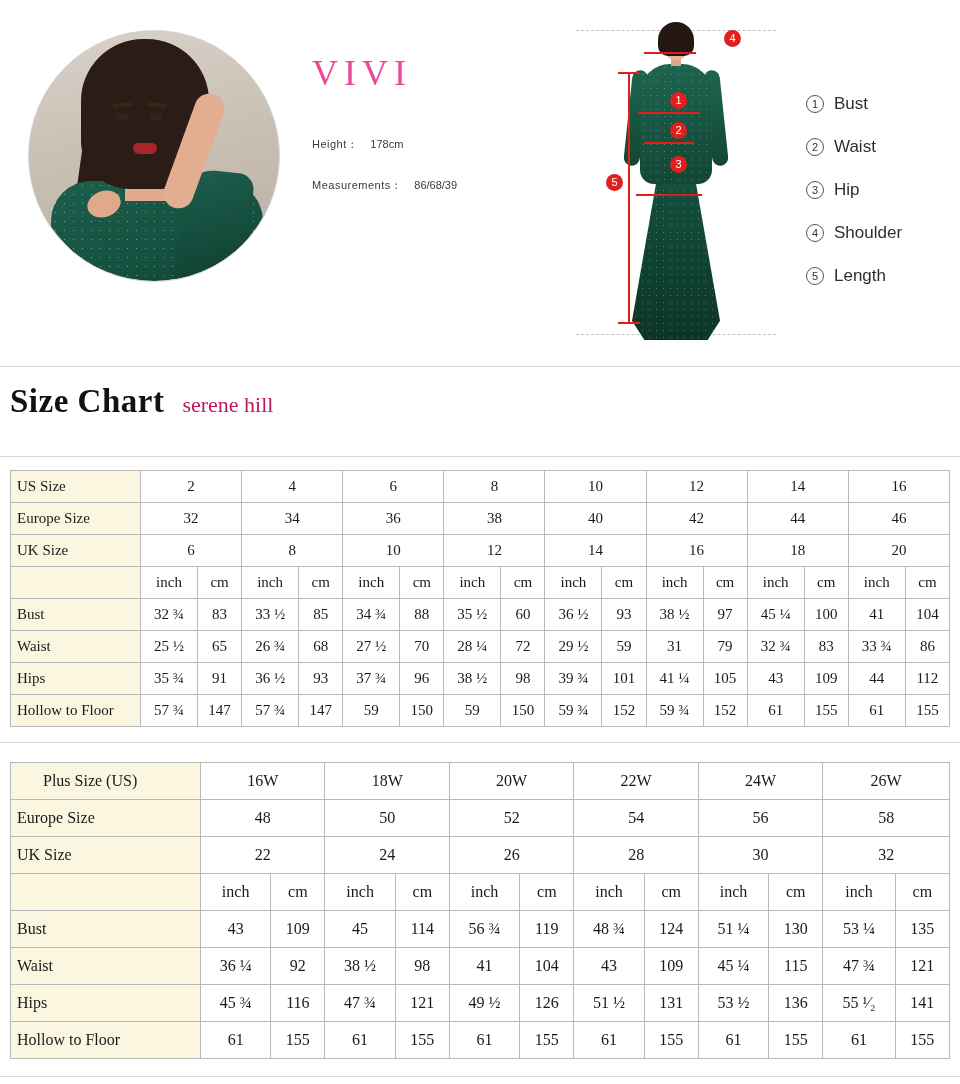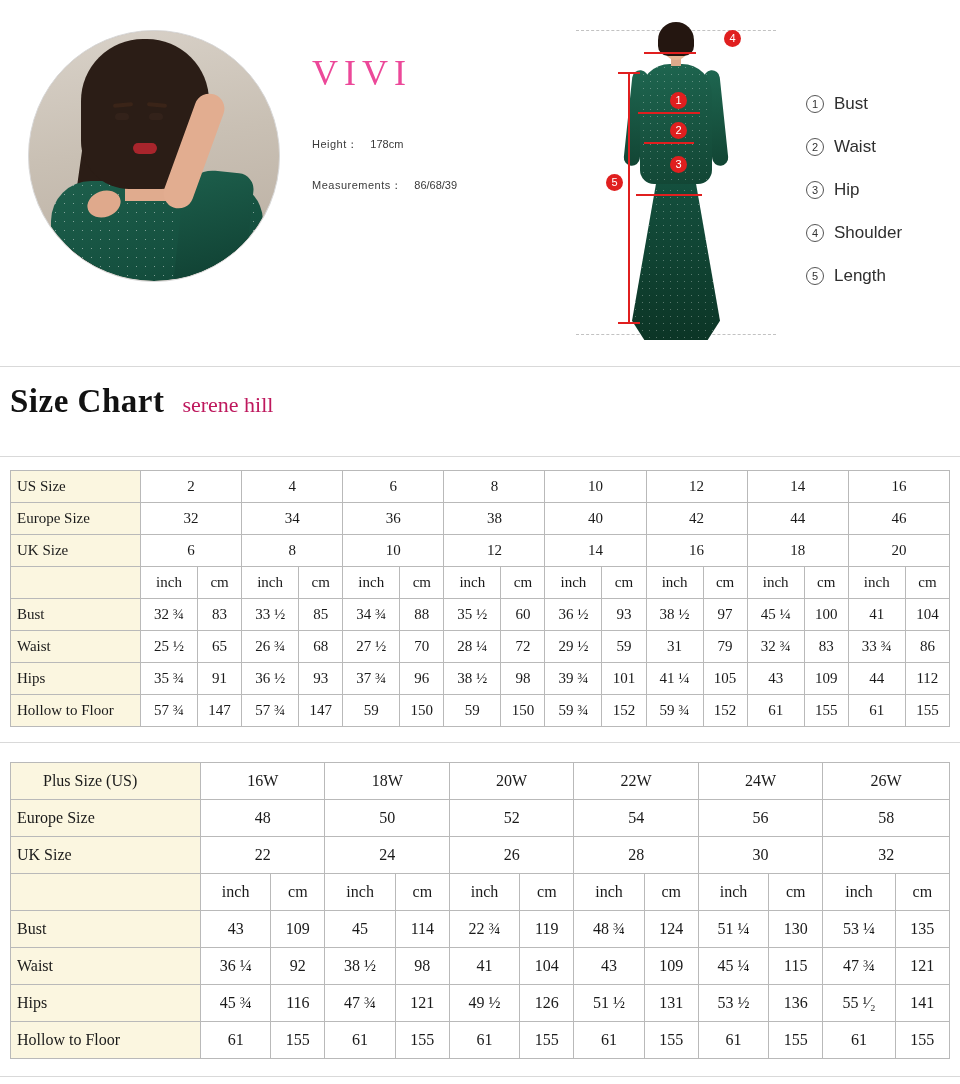--- a/index.html
+++ b/index.html
@@ -430,21 +430,21 @@
           <td class="unitcell">cm</td>
           <td class="unitcell">inch</td>
           <td class="unitcell">cm</td>
         </tr>
         <tr>
           <td class="rowhead">Bust</td>
           <td>43</td>
           <td>109</td>
           <td>45</td>
           <td>114</td>
-          <td>22 ¾</td>
+          <td>56 ¾</td>
           <td>119</td>
           <td>48 ¾</td>
           <td>124</td>
           <td>51 ¼</td>
           <td>130</td>
           <td>53 ¼</td>
           <td>135</td>
         </tr>
         <tr>
           <td class="rowhead">Waist</td>

